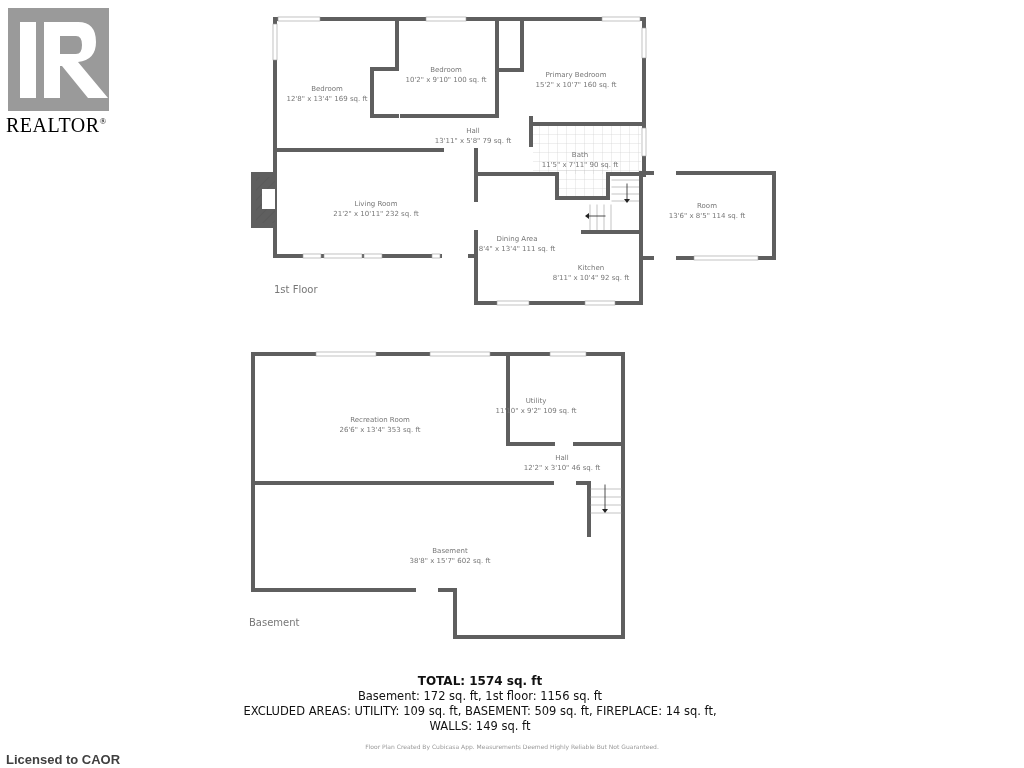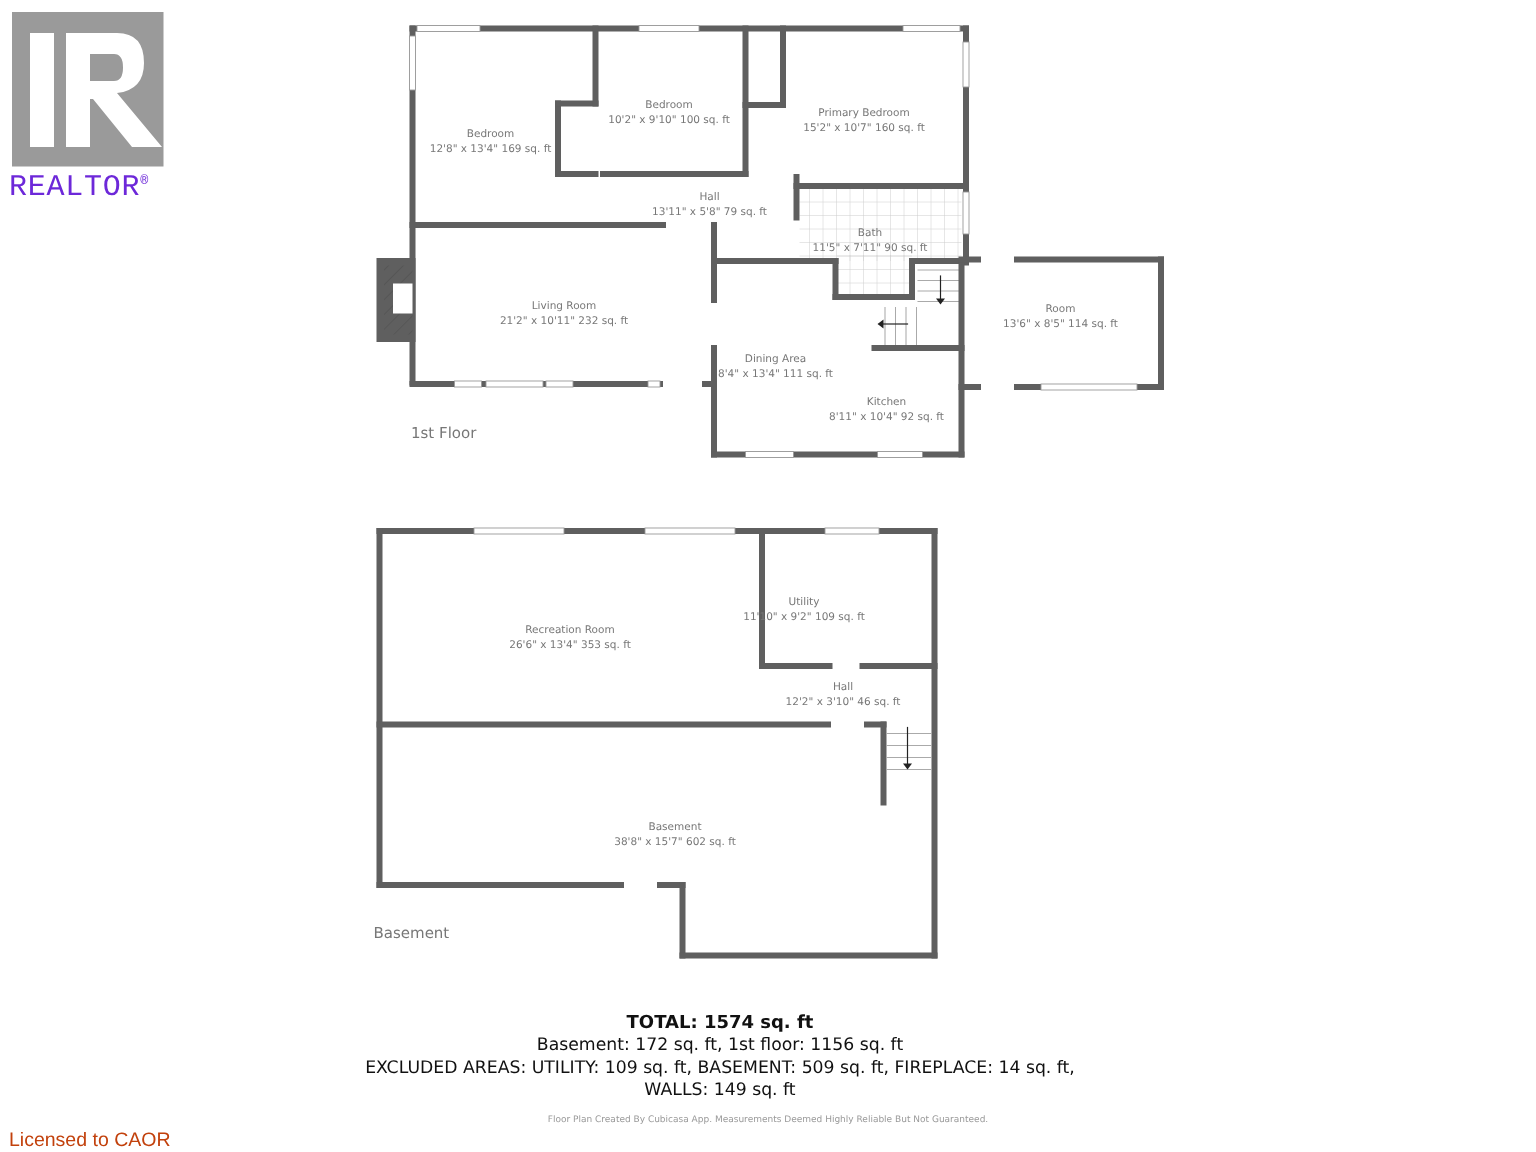--- a/index.html
+++ b/index.html
@@ -8,23 +8,23 @@
   .room-label { position:absolute; transform:translate(-50%,-50%); text-align:center; color:#777; font-size:7px; line-height:10px; white-space:nowrap; font-family:"DejaVu Sans", sans-serif; }
   .floor-label { position:absolute; color:#777; font-size:10px; font-family:"DejaVu Sans", sans-serif; }
   .summary { position:absolute; left:0; width:960px; text-align:center; color:#111; font-family:"DejaVu Sans", sans-serif; }
   .s-total { top:674px; font-size:12px; font-weight:bold; }
   .s-line { font-size:11.5px; }
   .s-l1 { top:689px; }
   .s-l2 { top:704px; }
   .s-l3 { top:719px; }
   .disclaimer { position:absolute; top:743px; left:0; width:1024px; text-align:center; font-size:6px; color:#999; font-family:"DejaVu Sans", sans-serif; }
   .logo { position:absolute; left:8px; top:8px; width:101px; height:103px; background:#9a9a9a; }
-  .logo-text { position:absolute; left:6px; top:114px; font-size:20px; color:#6d28d9; letter-spacing:0.5px; font-family:Liberation Mono, monospace; }
+  .logo-text { position:absolute; left:6px; top:114px; font-size:20px; color:#000000; letter-spacing:0.5px; font-family:Liberation Serif, serif; }
   .logo-text sup { font-size:9px; }
-  .licensed { position:absolute; left:6px; top:752px; font-size:13px; color:#c2410c; font-family:"Liberation Sans", sans-serif; }
+  .licensed { position:absolute; left:6px; top:752px; font-size:13px; color:#404040; font-family:"Liberation Sans", sans-serif;font-weight:bold; }
 </style>
 </head>
 <body>
 
 <div class="logo">
   <svg width="101" height="103" viewBox="0 0 101 103">
     <rect x="12" y="14" width="16" height="76" fill="#fff"></rect>
     <path d="M36 14 H70 Q88 14 88 34 Q88 52 70 54 L100 90 H80 L54 58 H52 V90 H36 Z M52 28 V46 H68 Q74 46 74 37 Q74 28 68 28 Z" fill="#fff"></path>
   </svg>
 </div>

